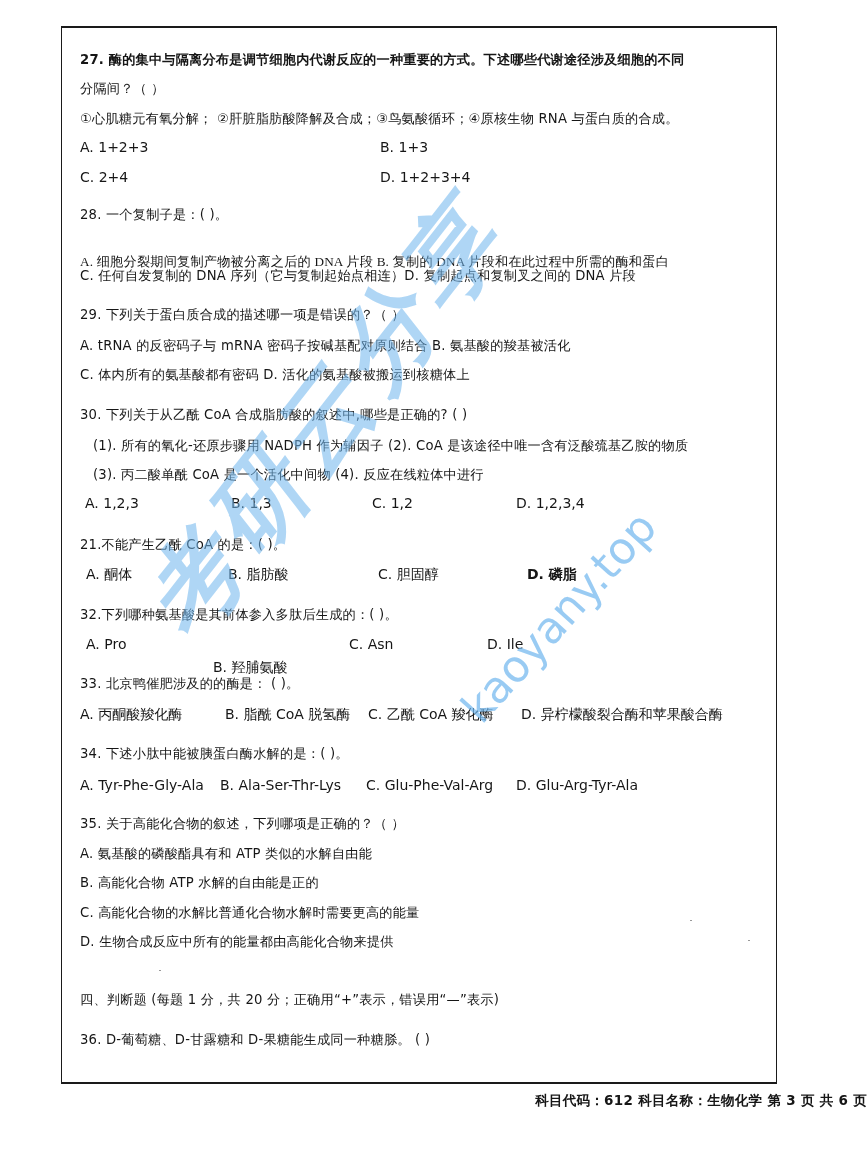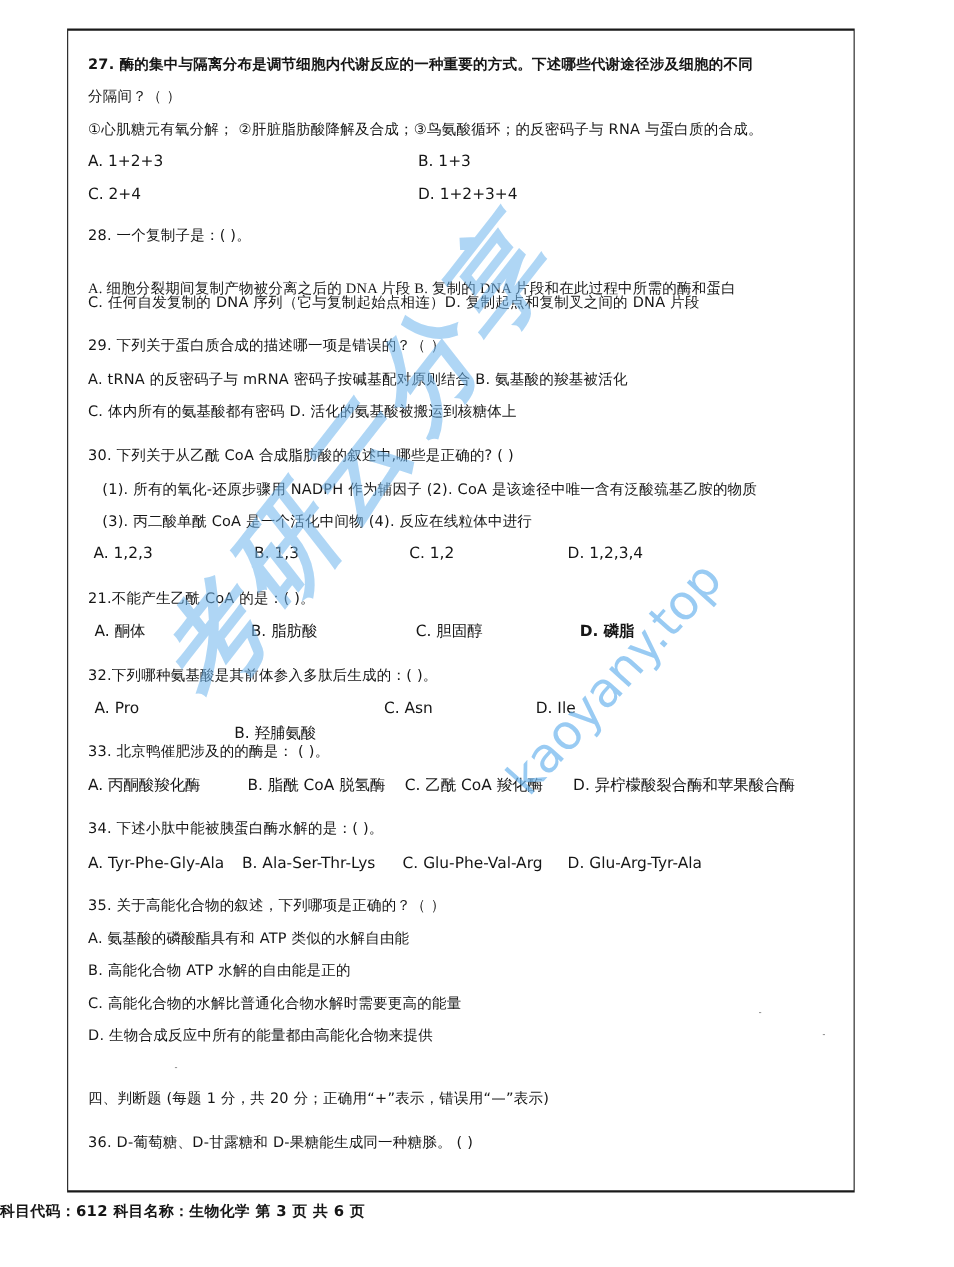--- a/index.html
+++ b/index.html
@@ -25,33 +25,33 @@
   }
   .wm-cn {
     left: 165px; top: 560px; font-size: 96px; font-weight: bold; font-style: italic;
     transform: rotate(-52deg); transform-origin: left center; letter-spacing: 8px;
   }
   .wm-url {
     left: 470px; top: 690px; font-size: 44px; font-family: "DejaVu Sans", sans-serif;
     transform: rotate(-48deg); transform-origin: left center; opacity: 0.7;
   }
   .footer {
-    position: absolute; top: 1092px; left: 0; width: 867px; text-align: left;
+    position: absolute; top: 1092px; left: 0; width: 867px; text-align: right;
     font-size: 13.5px; font-weight: bold; letter-spacing: 0.3px;
   }
   .speck { position:absolute; width:2px; height:1px; background:#999; }
 </style>
 </head>
 <body>
 
 <div class="page-box"></div>
 
 <div class="line bold" style="top:51px;">27. 酶的集中与隔离分布是调节细胞内代谢反应的一种重要的方式。下述哪些代谢途径涉及细胞的不同</div>
 <div class="line" style="top:80px;">分隔间？（      ）</div>
-<div class="line" style="top:110px;">①心肌糖元有氧分解；      ②肝脏脂肪酸降解及合成；③鸟氨酸循环；的反密码子与 RNA 与蛋白质的合成。</div>
+<div class="line" style="top:110px;">①心肌糖元有氧分解；      ②肝脏脂肪酸降解及合成；③鸟氨酸循环；④原核生物 RNA 与蛋白质的合成。</div>
 <div class="opt" style="left:80px; top:138px;">A. 1+2+3</div>
 <div class="opt" style="left:380px; top:138px;">B. 1+3</div>
 <div class="opt" style="left:80px; top:168px;">C. 2+4</div>
 <div class="opt" style="left:380px; top:168px;">D. 1+2+3+4</div>
 
 <div class="line" style="top:206px;">28. 一个复制子是：(      )。</div>
 <div class="line" style="top:253px;font-family:Liberation Serif, serif;">A. 细胞分裂期间复制产物被分离之后的 DNA 片段     B. 复制的 DNA 片段和在此过程中所需的酶和蛋白</div>
 <div class="line" style="top:267px;">C. 任何自发复制的 DNA 序列（它与复制起始点相连）D. 复制起点和复制叉之间的 DNA 片段</div>
 
 <div class="line" style="top:306px;">29. 下列关于蛋白质合成的描述哪一项是错误的？（      ）</div>

